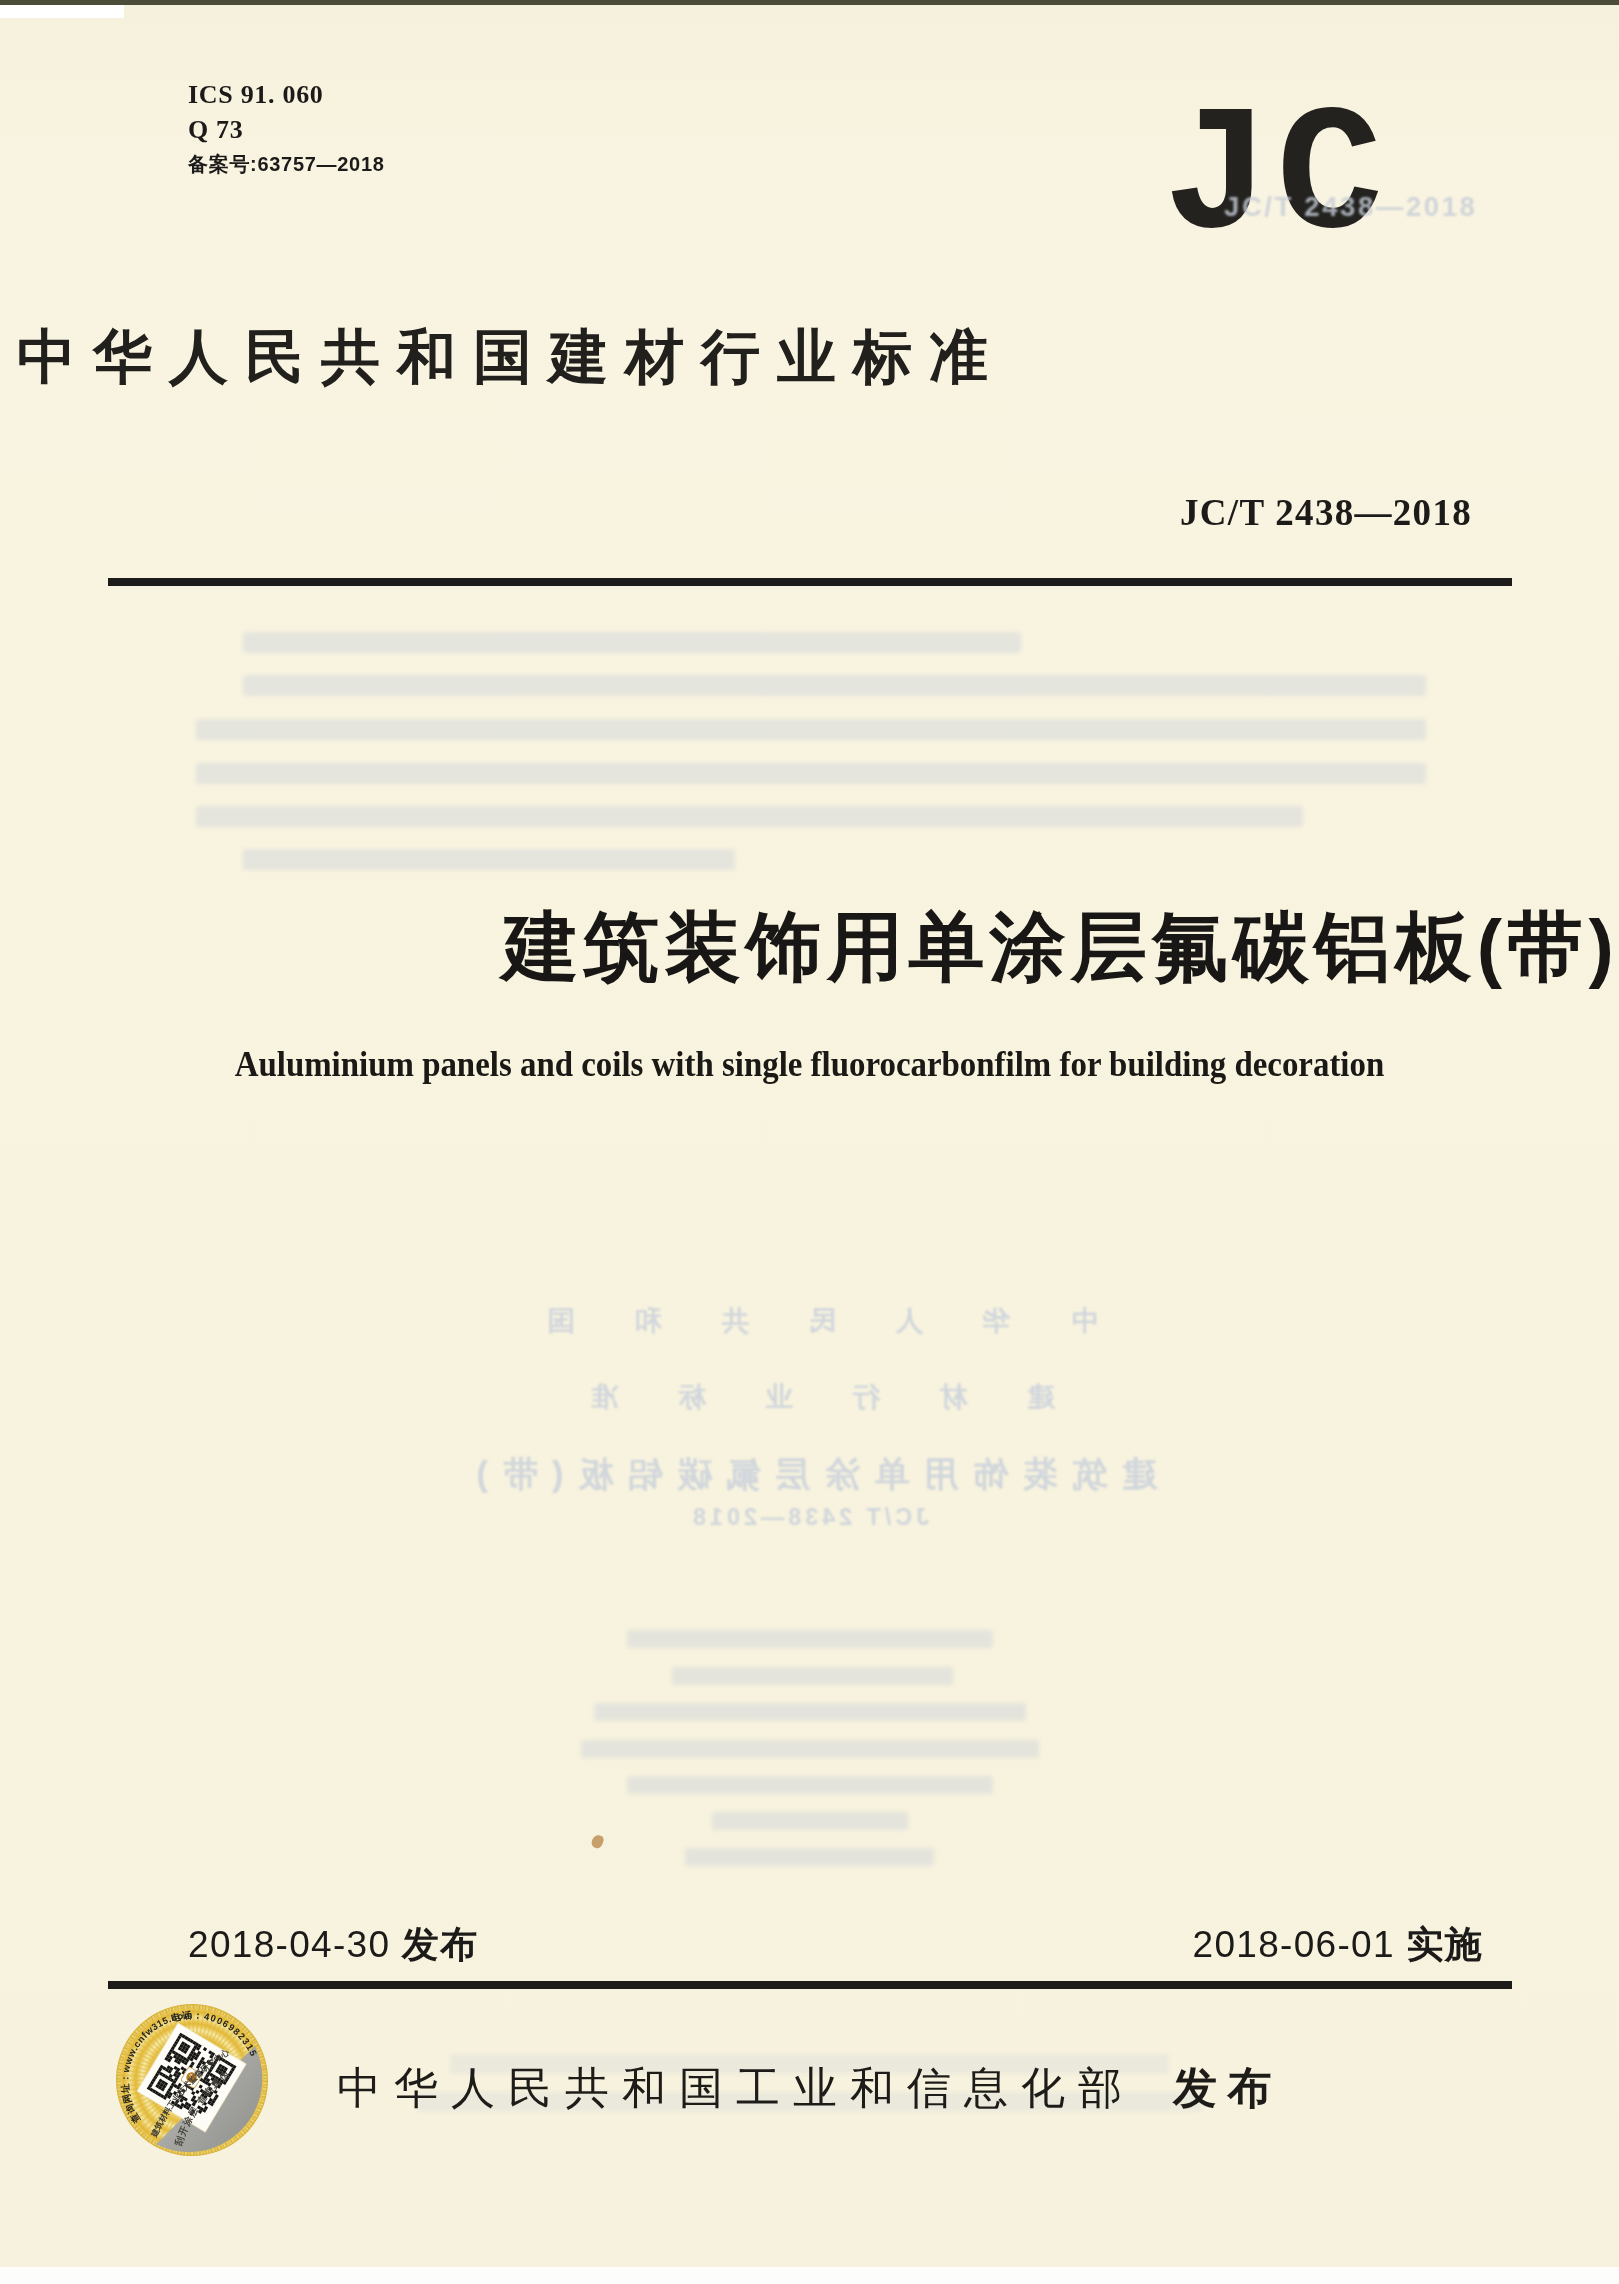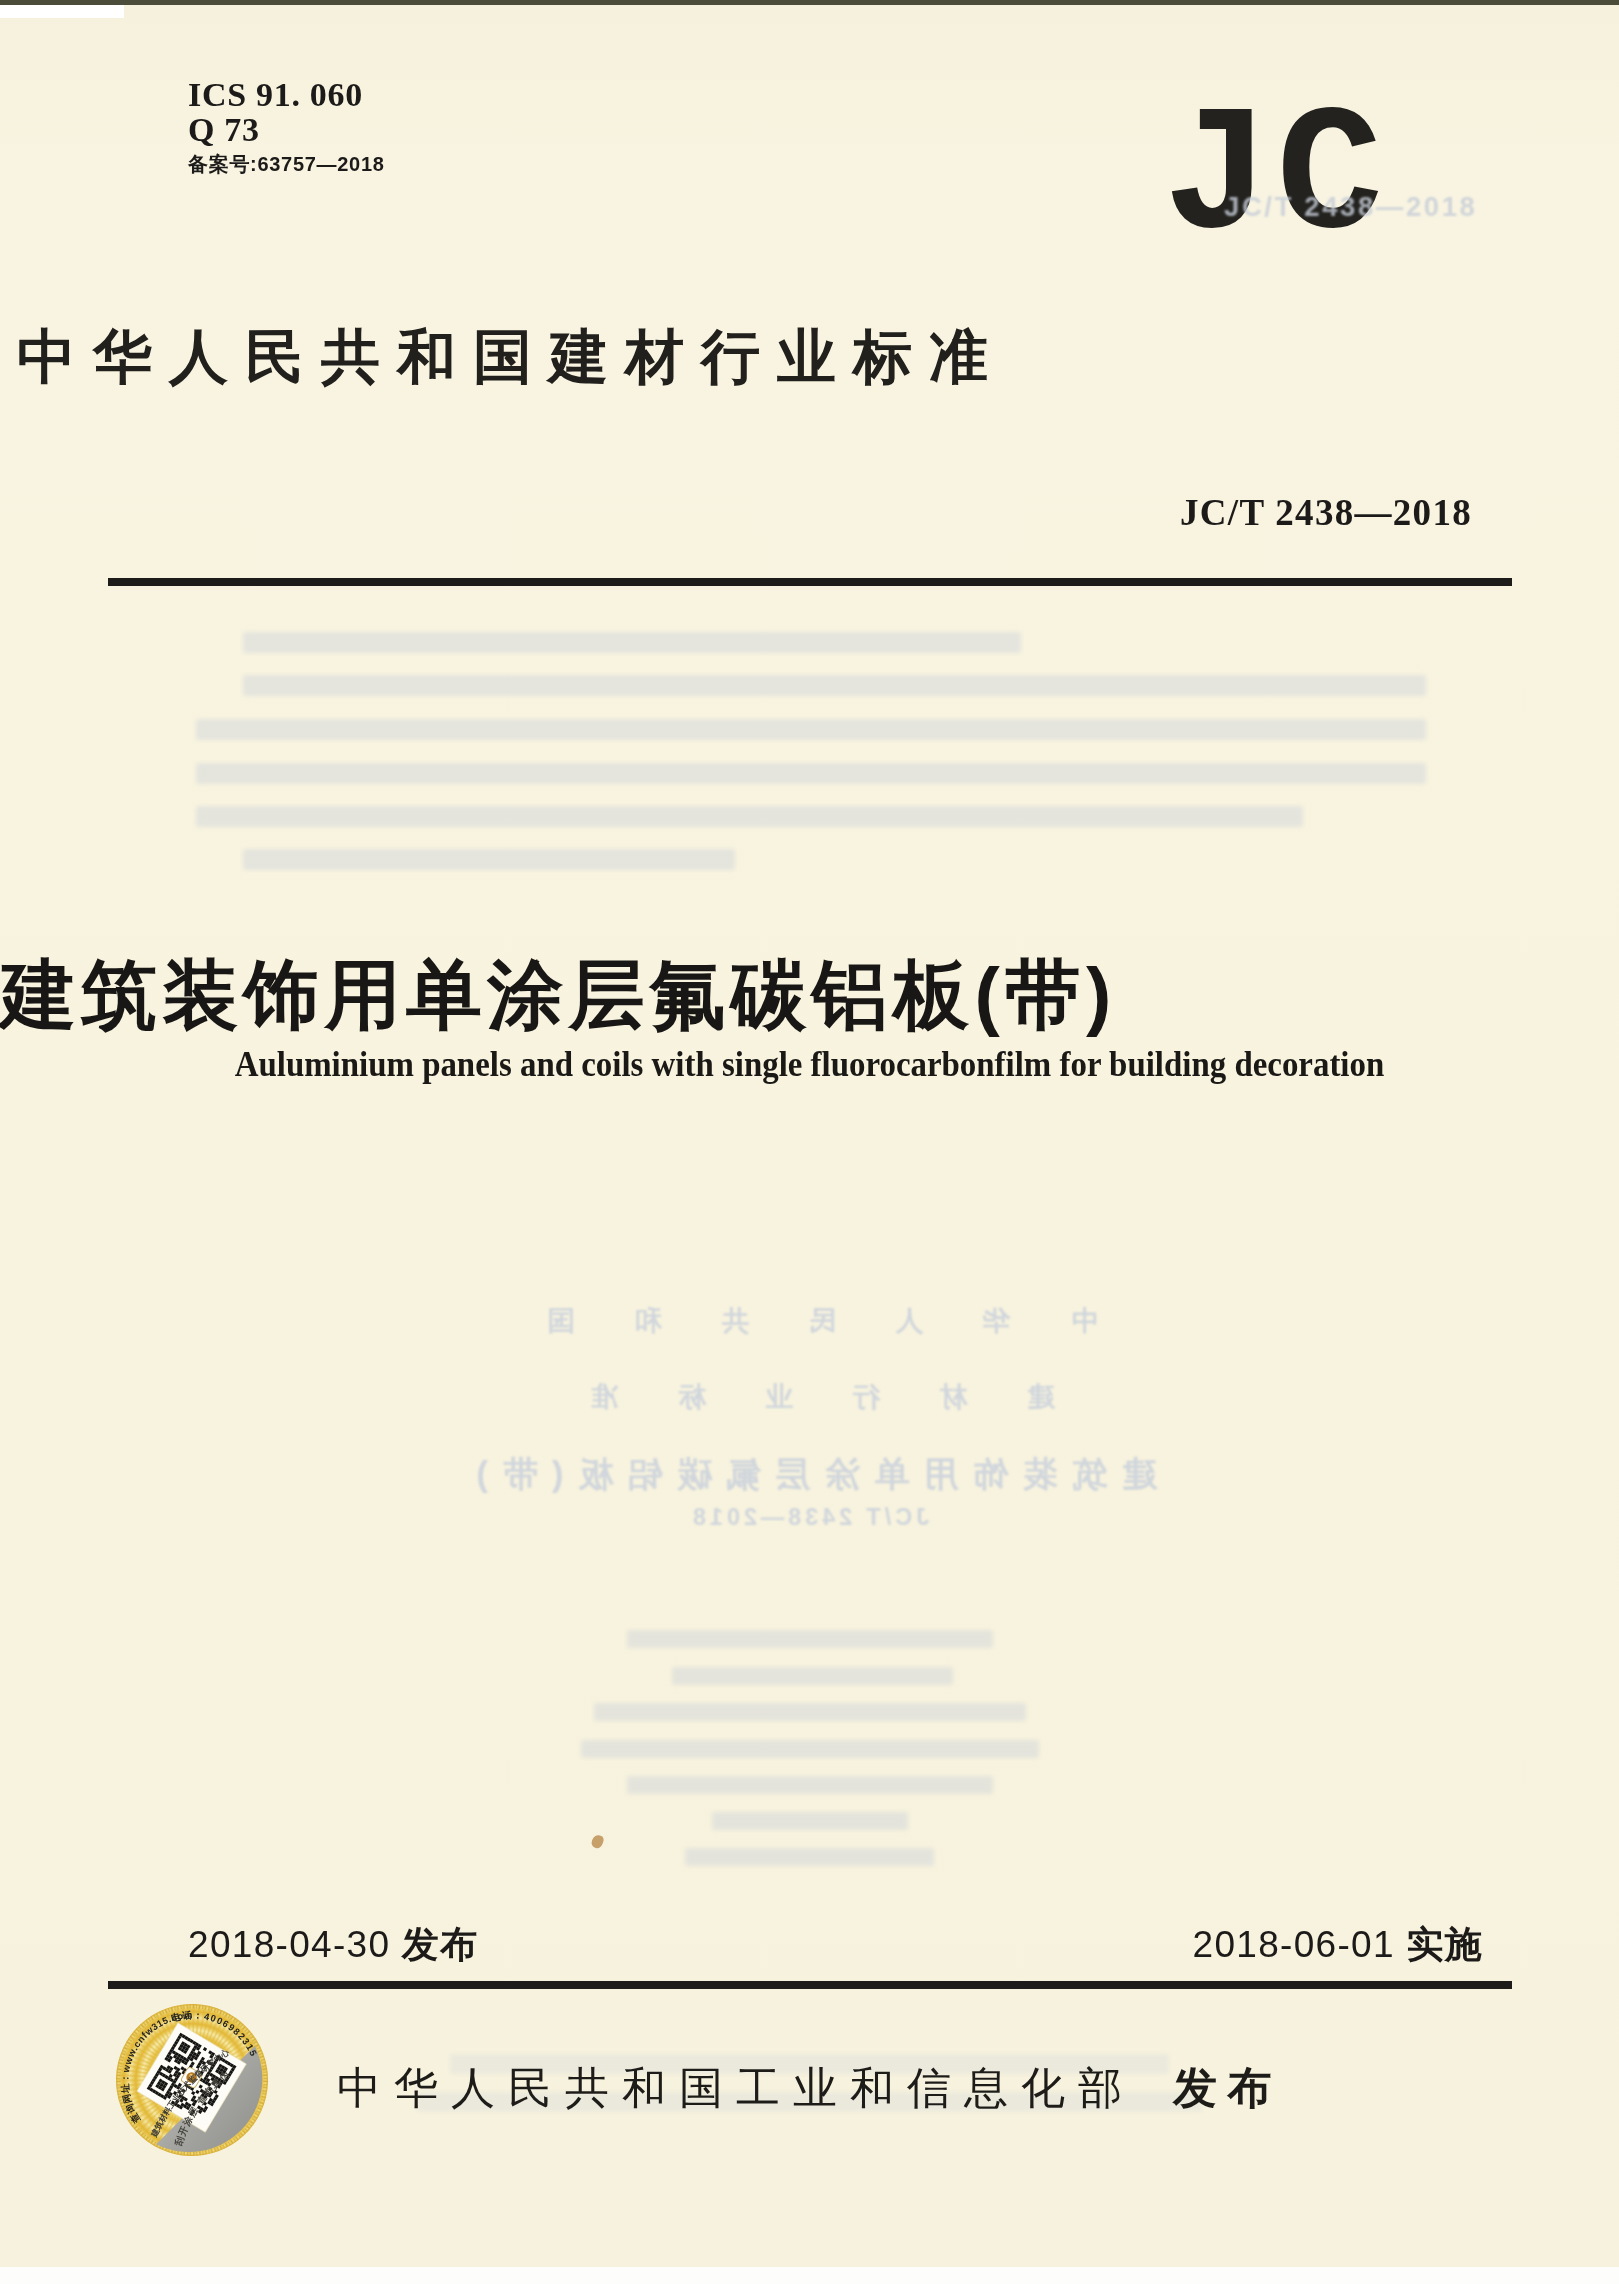--- a/index.html
+++ b/index.html
@@ -9,21 +9,21 @@
     background:linear-gradient(180deg,#f6f1dc 0%,#f9f4e1 8%,#f8f3de 60%,#f7f2dd 100%);
     overflow:hidden;
     font-family:"Liberation Sans",sans-serif;
     color:#1c1b19;
   }
   .edge-top{position:absolute;left:0;top:0;width:100%;height:5.2px;background:#4c4c3a;}
   .edge-top-sliver{position:absolute;left:0;top:5.2px;width:124px;height:13px;background:#ffffff;}
   .edge-bottom{position:absolute;left:0;top:2267px;width:100%;height:17px;background:#fdfdfb;}
 
   .ics-block{position:absolute;left:188px;top:77px;line-height:35px;}
-  .ics-line{font-family:"Liberation Serif",serif;font-weight:bold;font-size:34px;letter-spacing:0.7px;}
+  .ics-line{font-family:"Liberation Serif",serif;font-weight:bold;font-size:26px;letter-spacing:0.7px;}
   .record-line{font-weight:bold;font-size:20px;letter-spacing:0.7px;}
 
   .jc-logo{
     position:absolute;left:1163px;top:97px;
     font-family:Liberation Mono, monospace;font-weight:bold;
     font-size:178px;line-height:164px;letter-spacing:6.5px;color:#23221f;
   }
   .ghost{position:absolute;color:#c6cdd7;filter:blur(1px);}
   .ghost-code-top{left:1224px;top:191px;font-size:27.5px;font-weight:bold;letter-spacing:2.6px;opacity:.8;}
 
@@ -37,21 +37,21 @@
     font-family:"Liberation Serif",serif;font-weight:bold;font-size:37px;letter-spacing:1.3px;margin-top:32px;
   }
   .rule{position:absolute;left:108px;width:1404px;height:7.8px;background:#1d1c1a;}
   .rule-1{top:578px;}
   .rule-2{top:1981px;}
 
   .gbar{position:absolute;background:#ccd3db;opacity:.45;filter:blur(2px);border-radius:2px;height:21px;}
 
   .main-title{
     position:absolute;left:0;top:897px;width:100%;
-    text-align:left;font-weight:bold;font-size:76px;letter-spacing:5.2px;color:#181715;margin-top:48px;
+    text-align:right;font-weight:bold;font-size:76px;letter-spacing:5.2px;color:#181715;
   }
   .en-title{
     position:absolute;left:0;top:1045px;width:100%;
     text-align:center;font-family:"Liberation Serif",serif;font-weight:bold;
     font-size:35px;transform:scaleX(.94);transform-origin:center;letter-spacing:0px;color:#1a1916;
   }
 
   .ghost-c{position:absolute;left:0;width:100%;text-align:center;color:#ccd3dc;filter:blur(1px);opacity:.9;}
   .ghost-c .inner{display:inline-block;transform:scaleX(-1);}
 

